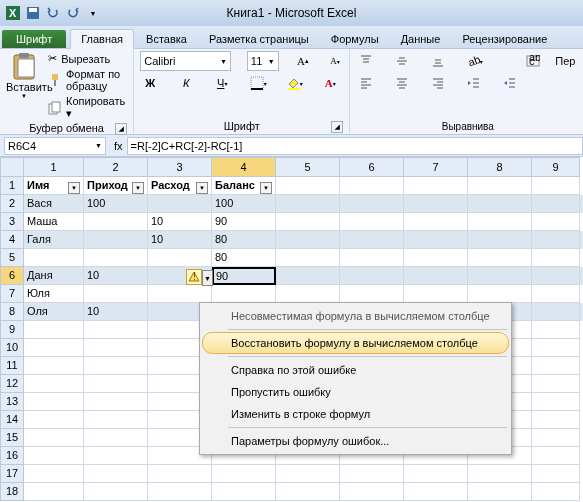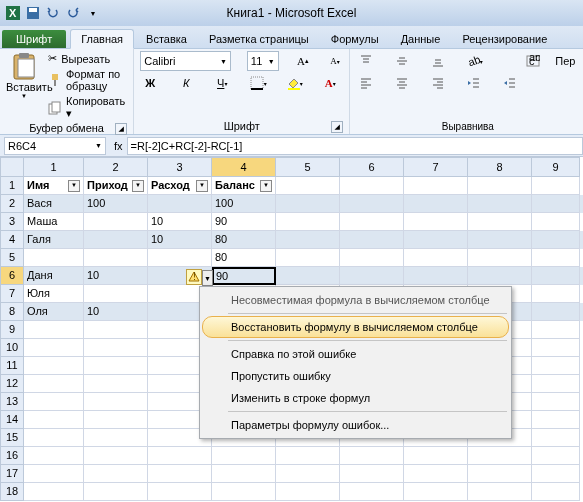--- a/index.html
+++ b/index.html
@@ -36,21 +36,21 @@
 .corner{height:20px;background:#e4ecf7;border:1px solid #bcc9da}
 .rowhdr{height:18px;background:#e4ecf7;border:1px solid #bcc9da;border-top:none;text-align:center;line-height:17px}
 .rowhdr.sel{background:#f7d77e}
 .grid{flex:1;position:relative}
 .colhdrs{display:flex;height:20px}
 .colhdr{background:#e4ecf7;border:1px solid #bcc9da;border-left:none;text-align:center;line-height:18px}
 .colhdr.sel{background:#f7d77e}
 .cells{position:relative}
 .row{display:flex;height:18px}
 .cell{border-right:1px solid #d0d7e5;border-bottom:1px solid #d0d7e5;padding:0 3px;line-height:17px;overflow:hidden;white-space:nowrap}
-.cell.hdr{font-weight:bold;background:#fff;display:flex;align-items:center;justify-content:space-between}
+.cell.hdr{font-weight:bold;background:#fff;display:flex;align-items:flex-end;justify-content:space-between}
 .filter-btn{width:12px;height:12px;border:1px solid #888;background:#f4f4f4;display:flex;align-items:center;justify-content:center;font-size:6px}
 .cell.num{}
 .cell.active{border:2px solid #000;line-height:15px;padding:0 2px}
 .row.sel{background:#dce6f1}
 .smart-tag{position:absolute;width:16px;height:16px;border:1px solid #c0a040;background:#fffac0;display:flex;align-items:center;justify-content:center}
 .smart-tag .dd{position:absolute;right:-12px;top:0;width:11px;height:16px;border:1px solid #888;background:#eee;font-size:7px;display:flex;align-items:center;justify-content:center}
 .ctx-menu{position:absolute;background:#f1f1f1;border:1px solid #a7abb0;box-shadow:2px 2px 4px rgba(0,0,0,.3);padding:2px}
 .ctx-item{padding:4px 18px 4px 28px;white-space:nowrap;border:1px solid transparent}
 .ctx-item.hover{background:linear-gradient(#fef7d7,#fae198);border:1px solid #e9b14c;border-radius:10px}
 .ctx-sep{height:1px;background:#c5c5c5;margin:2px 2px 2px 26px}
@@ -538,21 +538,21 @@
         <svg width="12" height="12">
             <path d="M6 1 L11 10 L1 10 Z" fill="#ffe070" stroke="#a07000"></path>
             <text x="5" y="9" font-size="8" fill="#705000">!</text>
           </svg>
         <div class="dd">▼</div>
       </div>
     </div>
   </div>
 </div>
 
-<div class="ctx-menu" style="left:199px;top:286px">
+<div class="ctx-menu" style="left:199px;top:302px">
   <div class="ctx-item" style="color:#555">Несовместимая формула в вычисляемом столбце</div>
   <div class="ctx-sep"></div>
   <div class="ctx-item hover">Восстановить формулу в вычисляемом столбце</div>
   <div class="ctx-sep"></div>
   <div class="ctx-item">Справка по этой ошибке</div>
   <div class="ctx-item">Пропустить ошибку</div>
   <div class="ctx-item">Изменить в строке формул</div>
   <div class="ctx-sep"></div>
   <div class="ctx-item">Параметры формулу ошибок...</div>
 </div>

